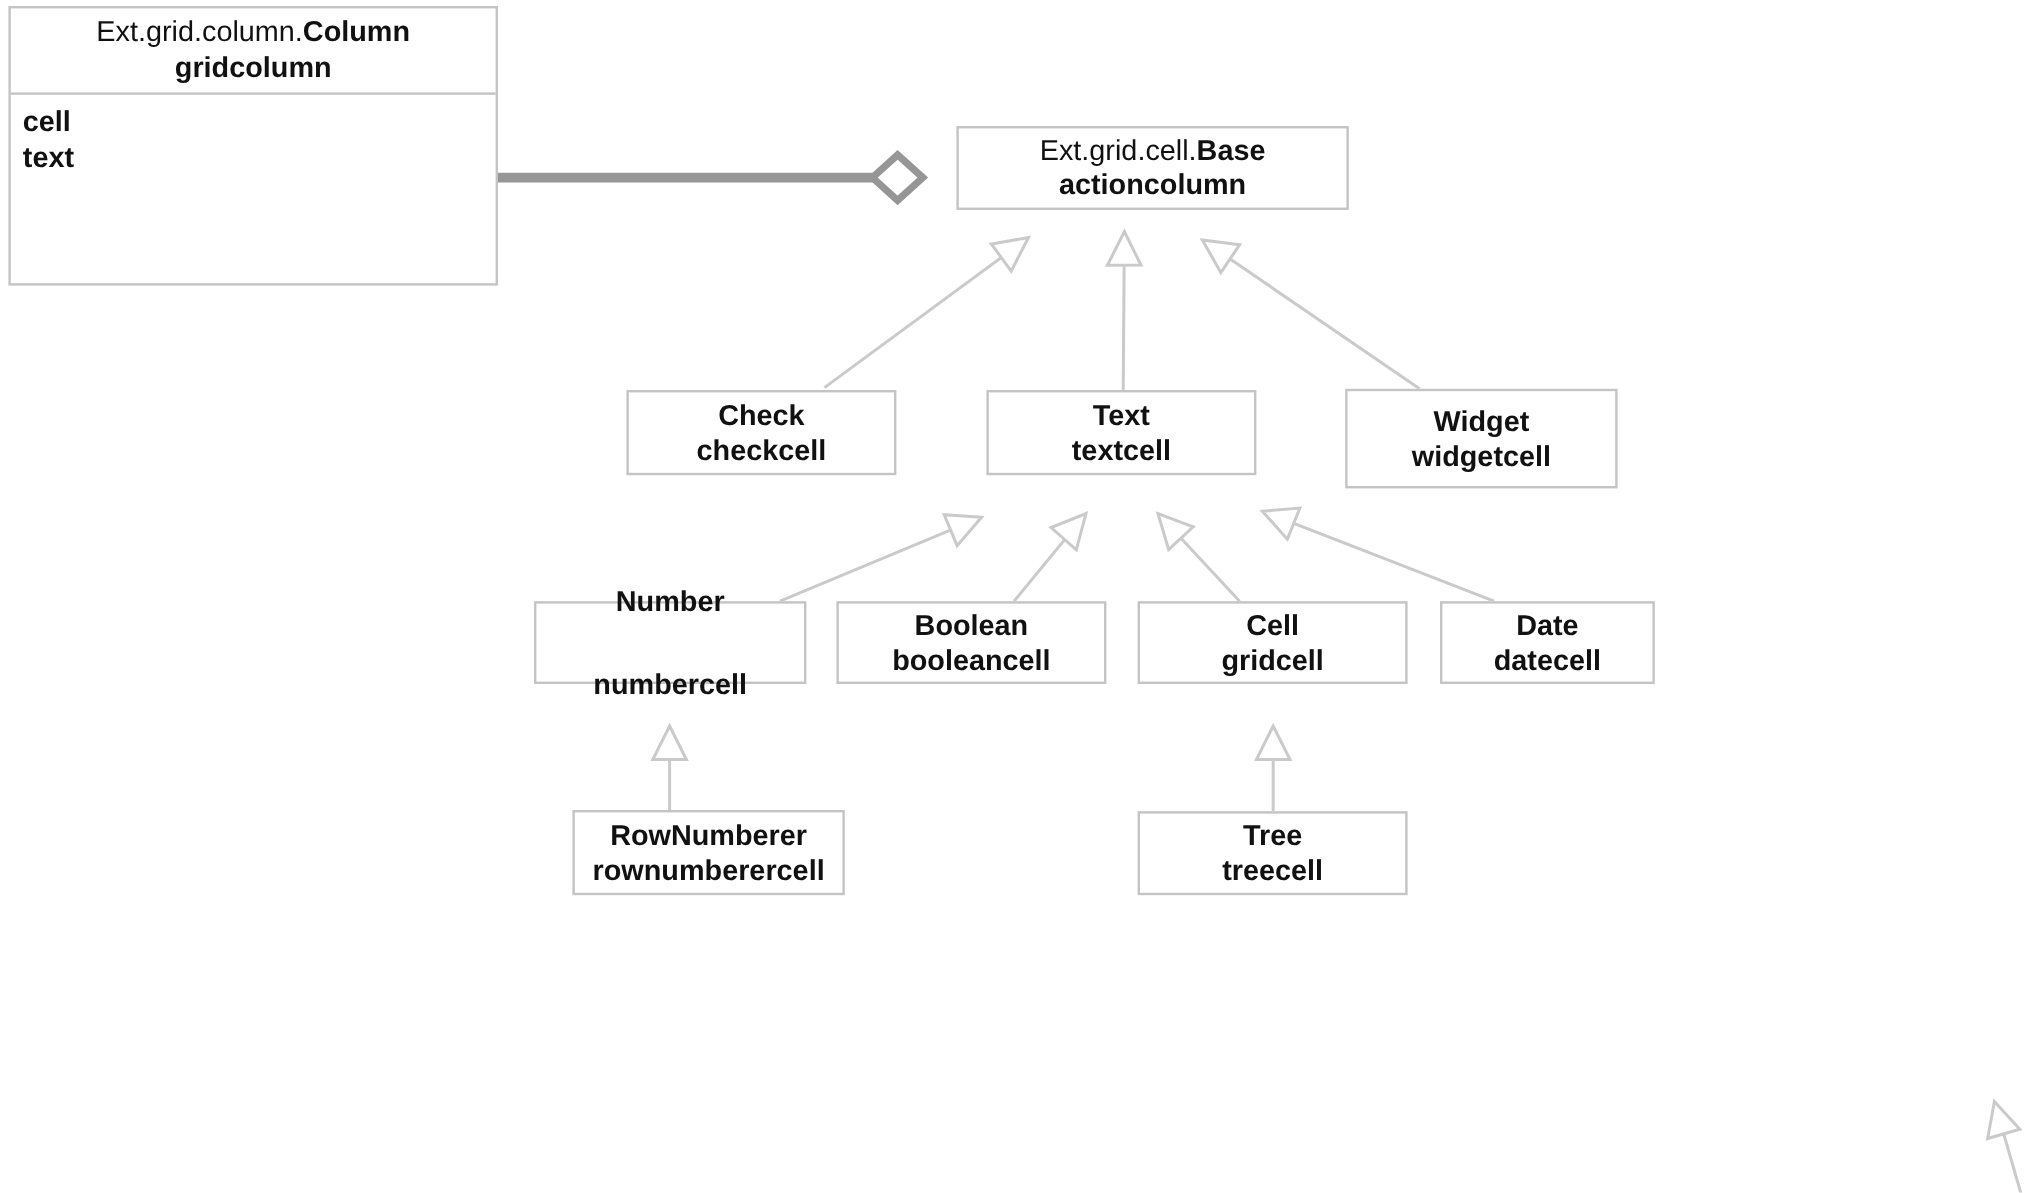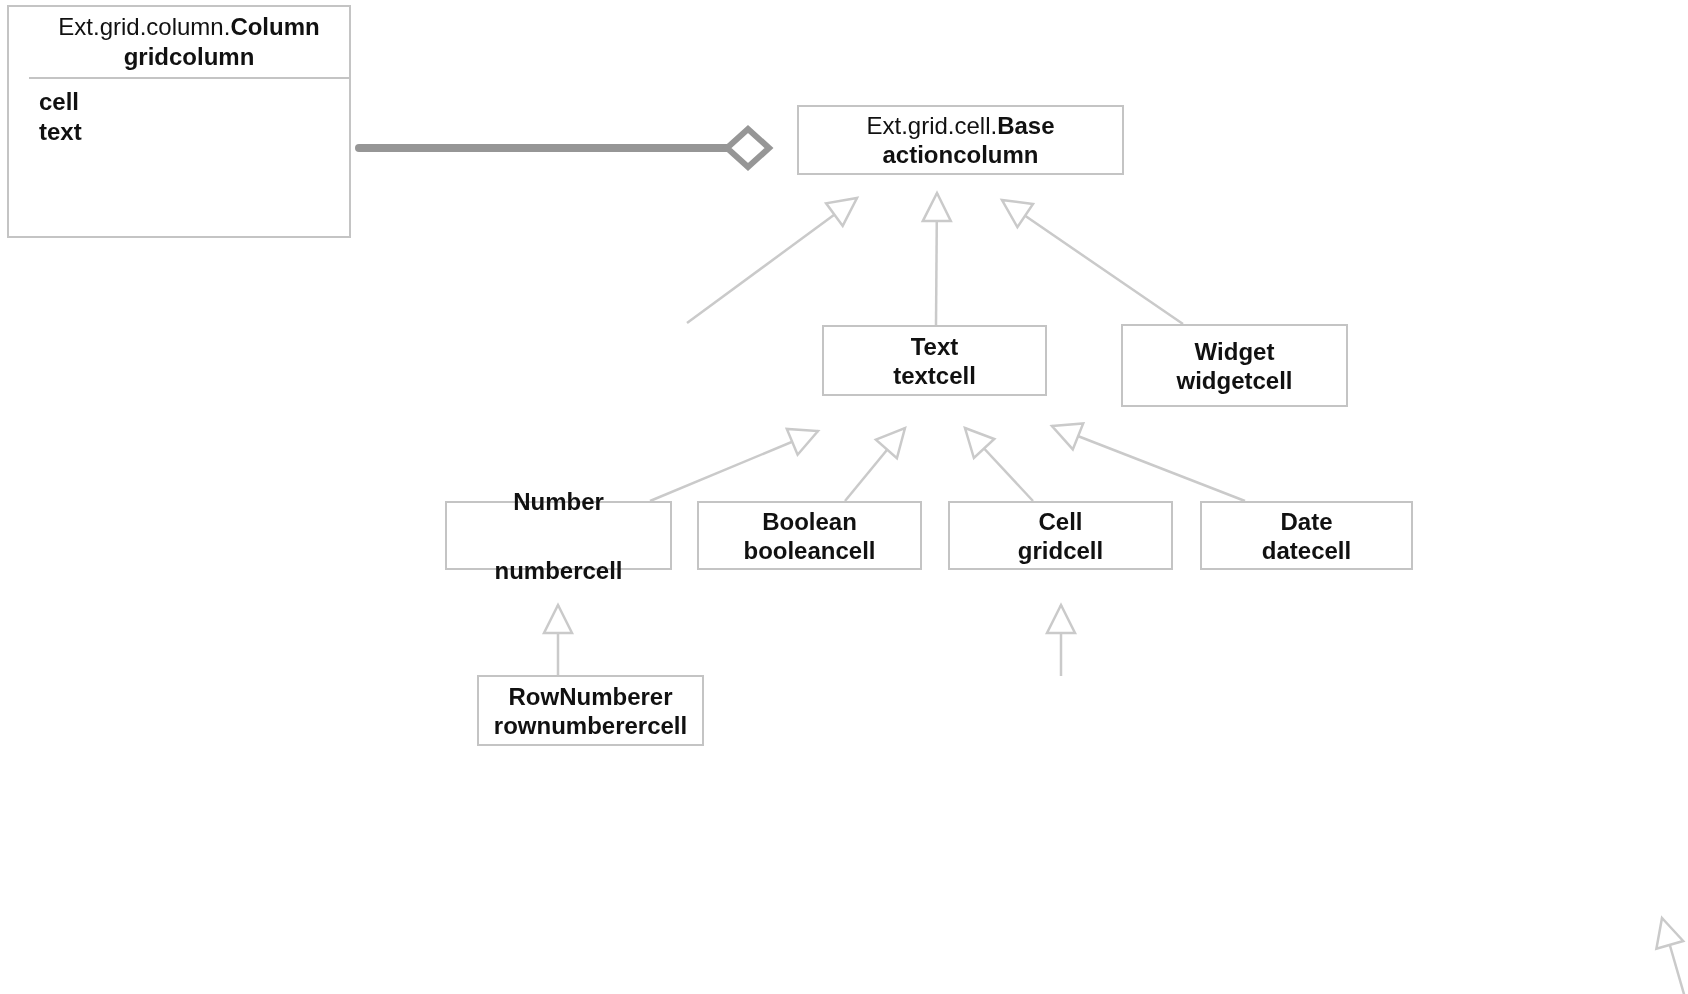--- a/index.html
+++ b/index.html
@@ -86,37 +86,41 @@
     <g>
       <line class="edge-line" x1="1061" y1="676" x2="1061" y2="605"></line>
       <polygon class="arrowhead" points="1061,605 1075,633 1047,633"></polygon>
     </g>
     <g>
       <line class="edge-line" x1="1688" y1="1008" x2="1662" y2="918"></line>
       <polygon class="arrowhead" points="1662,918 1683.2,941 1656.4,948.8"></polygon>
     </g>
   </svg>
 
-  <div class="node node-column" style="left:7px;top:5px;width:344px;height:233px;padding-left:20px;">
+  <div class="node node-column" style="left:7px;top:5px;width:408px;height:233px;">
     <div class="col-header">
       <div class="title"><span class="tprefix">Ext.grid.column.</span><span>Column</span></div>
       <div class="alias">gridcolumn</div>
     </div>
     <div class="col-body">
       <div class="member">cell</div>
       <div class="member">text</div>
       <div class="spacer"></div>
     </div>
   </div>
 
   <div class="node" style="left:797px;top:105px;width:327px;height:70px;">
     <div class="title"><span class="tprefix">Ext.grid.cell.</span><span>Base</span></div>
     <div class="alias">actioncolumn</div>
   </div>
 
+  <div class="node" style="left:522px;top:325px;width:225px;height:71px;">
+    <div class="title">Check</div>
+    <div class="alias">checkcell</div>
+  </div>
   <div class="node" style="left:822px;top:325px;width:225px;height:71px;">
     <div class="title">Text</div>
     <div class="alias">textcell</div>
   </div>
   <div class="node" style="left:1121px;top:324px;width:227px;height:83px;">
     <div class="title">Widget</div>
     <div class="alias">widgetcell</div>
   </div>
 
   <div class="node" style="left:445px;top:501px;width:227px;height:69px;gap:40px;">
@@ -124,23 +128,27 @@
     <div class="alias">numbercell</div>
   </div>
   <div class="node" style="left:697px;top:501px;width:225px;height:69px;">
     <div class="title">Boolean</div>
     <div class="alias">booleancell</div>
   </div>
   <div class="node" style="left:948px;top:501px;width:225px;height:69px;">
     <div class="title">Cell</div>
     <div class="alias">gridcell</div>
   </div>
-  <div class="node" style="left:1200px;top:501px;width:213px;height:69px;">
+  <div class="node" style="left:1200px;top:501px;width:179px;height:69px;">
     <div class="title">Date</div>
     <div class="alias">datecell</div>
   </div>
 
   <div class="node" style="left:445px;top:675px;width:227px;height:71px;margin-left:32px;">
     <div class="title">RowNumberer</div>
     <div class="alias">rownumberercell</div>
   </div>
+  <div class="node" style="left:948px;top:676px;width:225px;height:70px;">
+    <div class="title">Tree</div>
+    <div class="alias">treecell</div>
+  </div>
 
 </div>
 
 </body></html>

